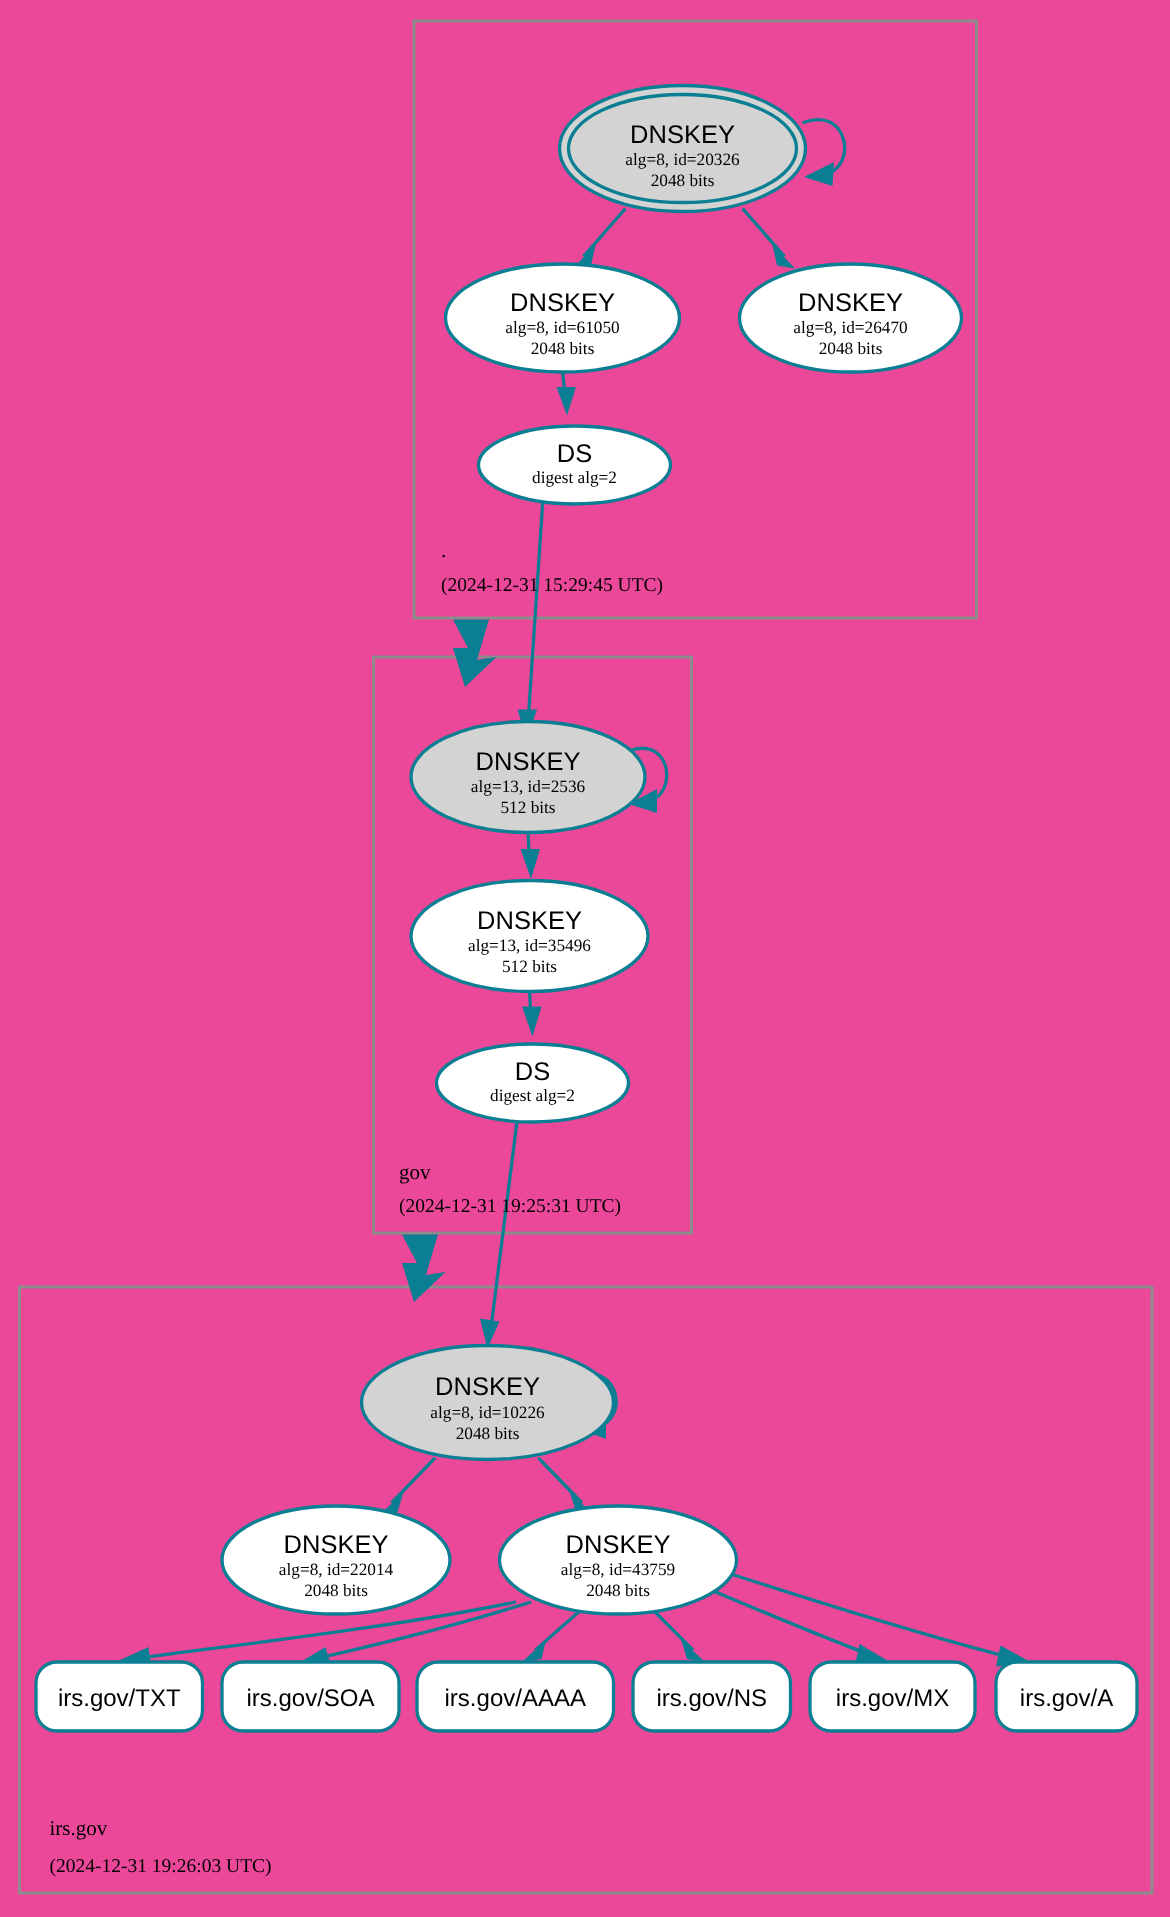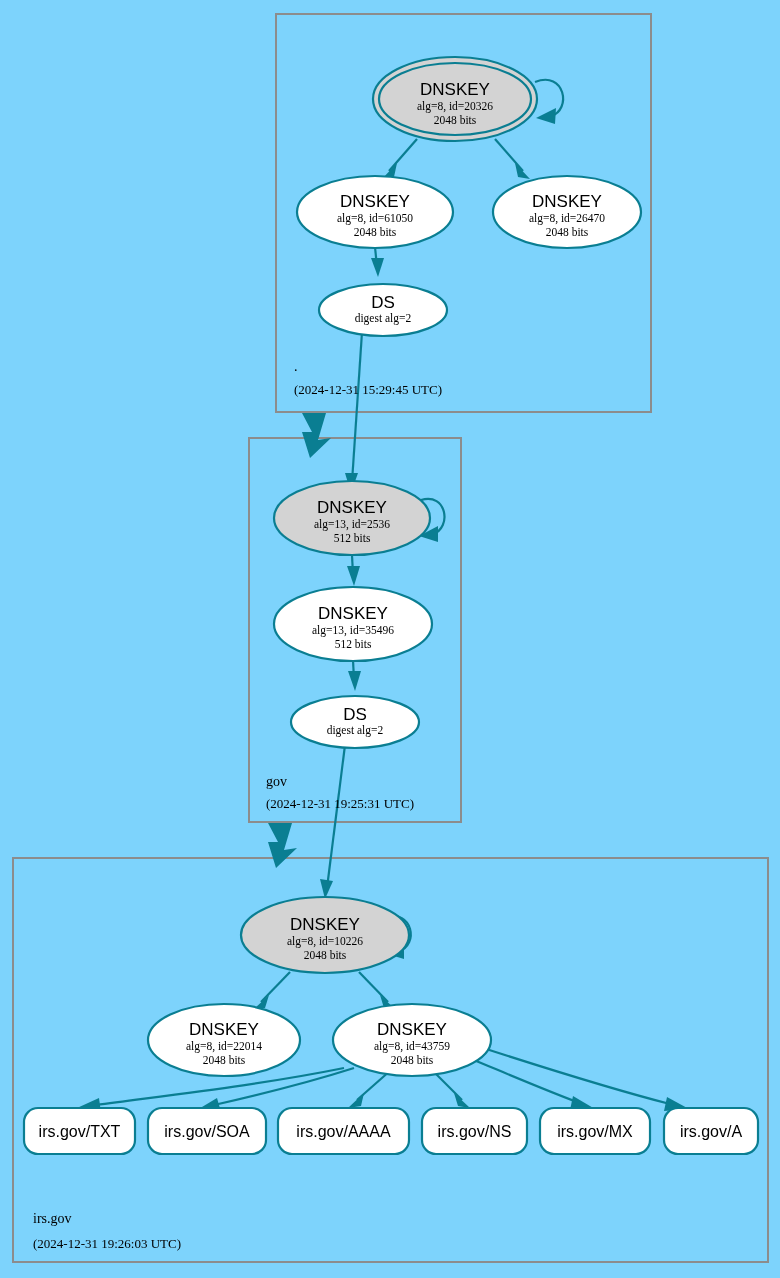--- a/index.html
+++ b/index.html
@@ -7,21 +7,21 @@
     padding: 0;
     background: #ffffff;
   }
   body {
     font-family: "Liberation Sans", sans-serif;
   }
   #stage {
     position: relative;
     width: 780px;
     height: 1278px;
-    background: #7dd3fc;
+    background: #ec4899;
     overflow: hidden;
   }
   #dnssec-svg {
     position: absolute;
     left: 0;
     top: 0;
     width: 780px;
     height: 1278px;
     display: block;
   }

